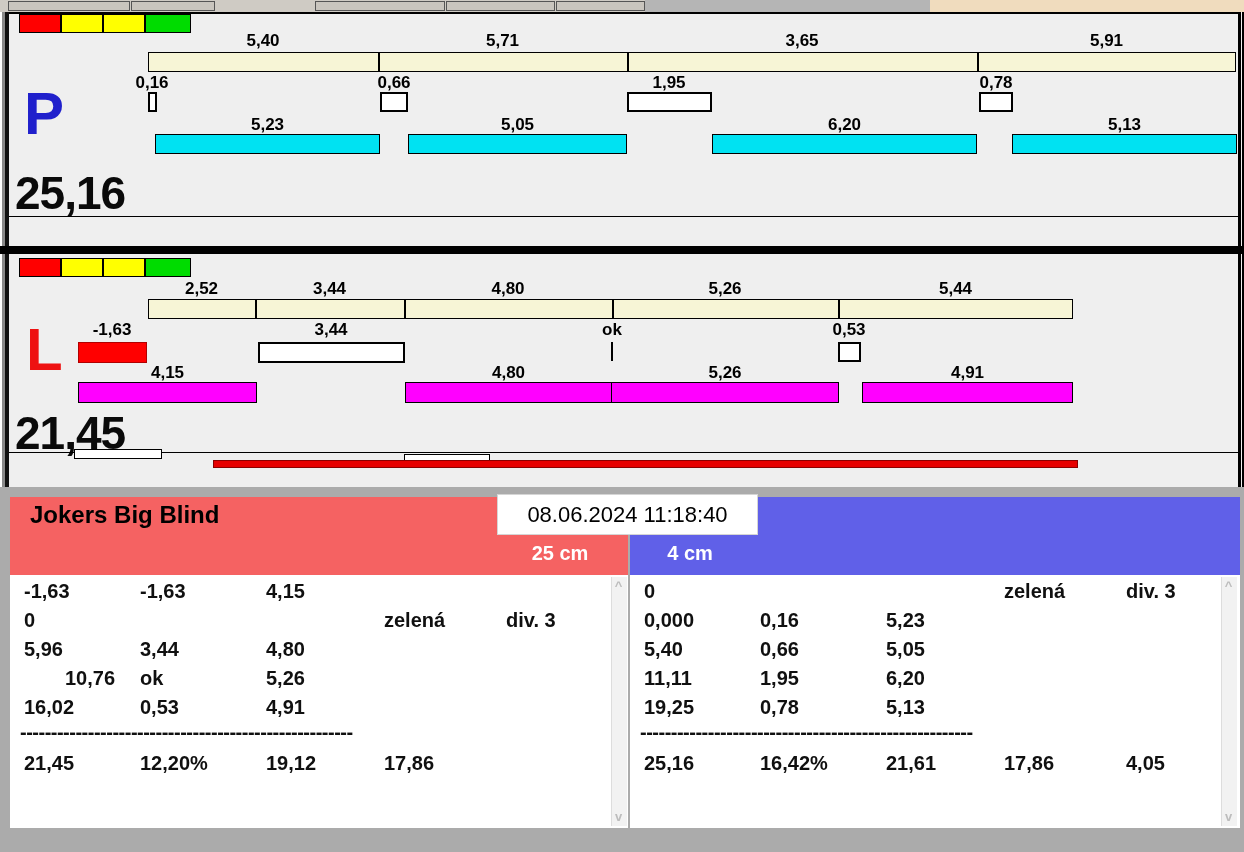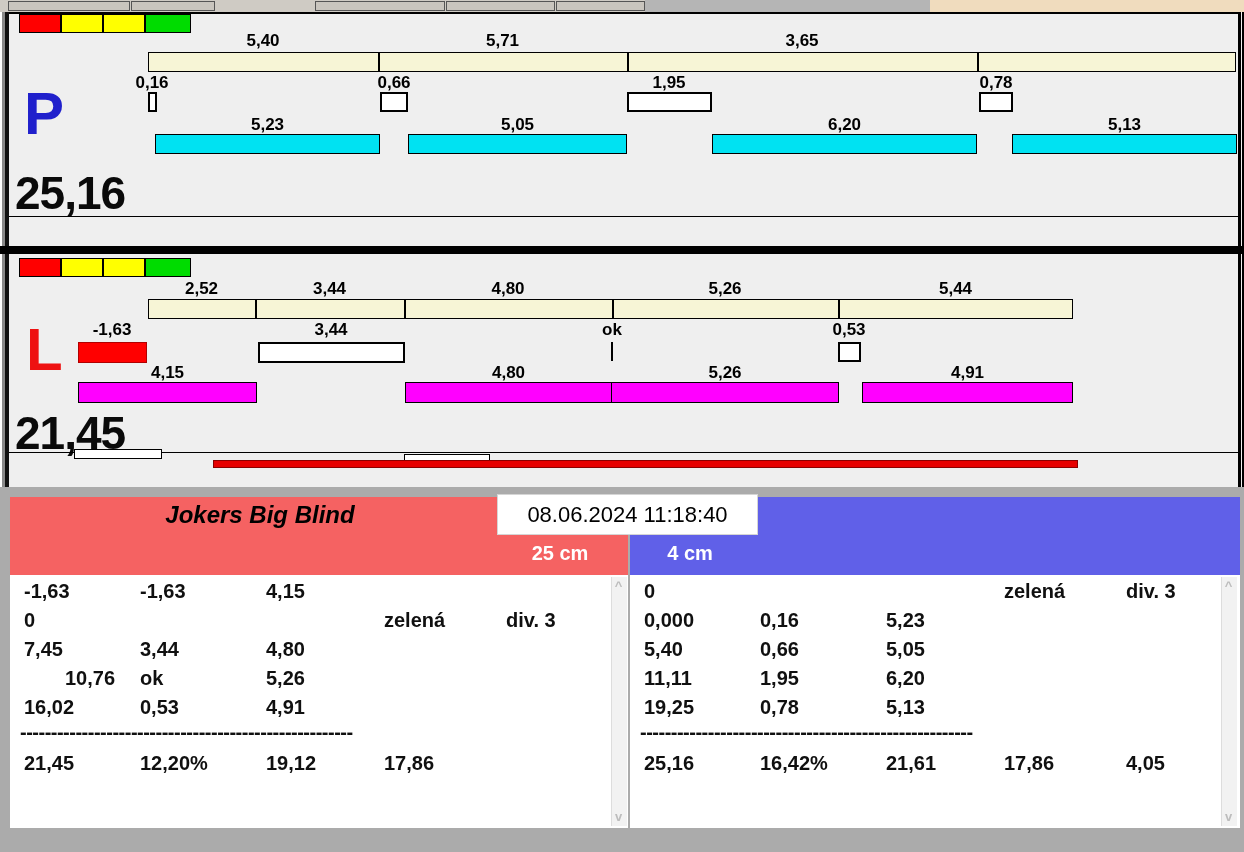--- a/index.html
+++ b/index.html
@@ -9,21 +9,21 @@
     font-family:"Liberation Sans", sans-serif;
     box-shadow:inset 2px 0 0 #000, inset -2px 0 0 #000, inset 0 -2px 0 #777;
   }
   .abs{position:absolute;box-sizing:border-box;}
   .lbl{position:absolute;font-weight:bold;font-size:17px;line-height:1;text-align:center;color:#000;white-space:nowrap;}
   .bar{position:absolute;border:1px solid #000;box-sizing:border-box;}
   .wbox{position:absolute;background:#fff;border:2px solid #000;box-sizing:border-box;}
   .cell{position:absolute;font-weight:bold;font-size:20px;color:#101010;line-height:1;white-space:nowrap;}
   .lane-letter{position:absolute;font-weight:bold;font-size:60px;line-height:1;}
   .lane-total{position:absolute;font-weight:bold;font-size:46px;line-height:1;color:#0a0a0a;letter-spacing:-1px;}
-  .hdr-title{position:absolute;font-weight:bold;font-size:24px;color:#000;text-align:center;line-height:1;font-style:italic;}
+  .hdr-title{position:absolute;font-weight:bold;font-size:24px;color:#000;text-align:left;line-height:1;}
   .hdr-sub{position:absolute;font-weight:bold;font-size:16px;color:#fff;text-align:center;line-height:1;}
   .hdr-cm{position:absolute;font-weight:bold;font-size:20px;color:#fff;text-align:center;line-height:1;}
   .scrolltrack{position:absolute;width:15px;background:#F2F2F2;border-left:1px solid #ddd;}
   .scrollarrow{position:absolute;width:15px;height:14px;color:#BDBDBD;font-weight:bold;font-size:13px;text-align:center;line-height:14px;}
   .stripseg{position:absolute;top:1px;height:10px;background:#C9C5BE;border:1px solid #555;box-sizing:border-box;}
 </style>
 </head>
 <body>
 
 <div class="screen">
@@ -43,20 +43,21 @@
   <div class="abs" style="left:9px;top:12px;width:1229px;height:204px;background:#EFEFEF;border-top:2px solid #000;"></div>
 
   <div class="abs" style="left:19px;top:14px;width:42px;height:19px;background:#FF0000;border:1px solid #000;"></div>
   <div class="abs" style="left:61px;top:14px;width:42px;height:19px;background:#FFFF00;border:1px solid #000;"></div>
   <div class="abs" style="left:103px;top:14px;width:42px;height:19px;background:#FFFF00;border:1px solid #000;"></div>
   <div class="abs" style="left:145px;top:14px;width:46px;height:19px;background:#00DC00;border:1px solid #000;"></div>
 
   <div class="lbl" style="left:148px;top:32px;width:230px;">5,40</div>
   <div class="lbl" style="left:378px;top:32px;width:249px;">5,71</div>
   <div class="lbl" style="left:627px;top:32px;width:350px;">3,65</div>
+  <div class="lbl" style="left:977px;top:32px;width:259px;">5,91</div>
 
   <div class="bar" style="left:148px;top:52px;width:1088px;height:20px;background:#F7F5D6;"></div>
   <div class="abs" style="left:378px;top:52px;width:2px;height:20px;background:#000;"></div>
   <div class="abs" style="left:627px;top:52px;width:2px;height:20px;background:#000;"></div>
   <div class="abs" style="left:977px;top:52px;width:2px;height:20px;background:#000;"></div>
 
   <div class="lbl" style="left:122px;top:74px;width:60px;">0,16</div>
   <div class="lbl" style="left:364px;top:74px;width:60px;">0,66</div>
   <div class="lbl" style="left:639px;top:74px;width:60px;">1,95</div>
   <div class="lbl" style="left:966px;top:74px;width:60px;">0,78</div>
@@ -146,21 +147,21 @@
   <div class="scrollarrow" style="left:611px;top:810px;">v</div>
 
   <div class="cell" style="left:24px;top:581px;">-1,63</div>
   <div class="cell" style="left:140px;top:581px;">-1,63</div>
   <div class="cell" style="left:266px;top:581px;">4,15</div>
 
   <div class="cell" style="left:24px;top:610px;">0</div>
   <div class="cell" style="left:384px;top:610px;">zelená</div>
   <div class="cell" style="left:506px;top:610px;">div. 3</div>
 
-  <div class="cell" style="left:24px;top:639px;">7,45</div>
+  <div class="cell" style="left:24px;top:639px;">5,96</div>
   <div class="cell" style="left:140px;top:639px;">3,44</div>
   <div class="cell" style="left:266px;top:639px;">4,80</div>
 
   <div class="cell" style="left:24px;top:668px;margin-left:41px;">10,76</div>
   <div class="cell" style="left:140px;top:668px;">ok</div>
   <div class="cell" style="left:266px;top:668px;">5,26</div>
 
   <div class="cell" style="left:24px;top:697px;">16,02</div>
   <div class="cell" style="left:140px;top:697px;">0,53</div>
   <div class="cell" style="left:266px;top:697px;">4,91</div>

